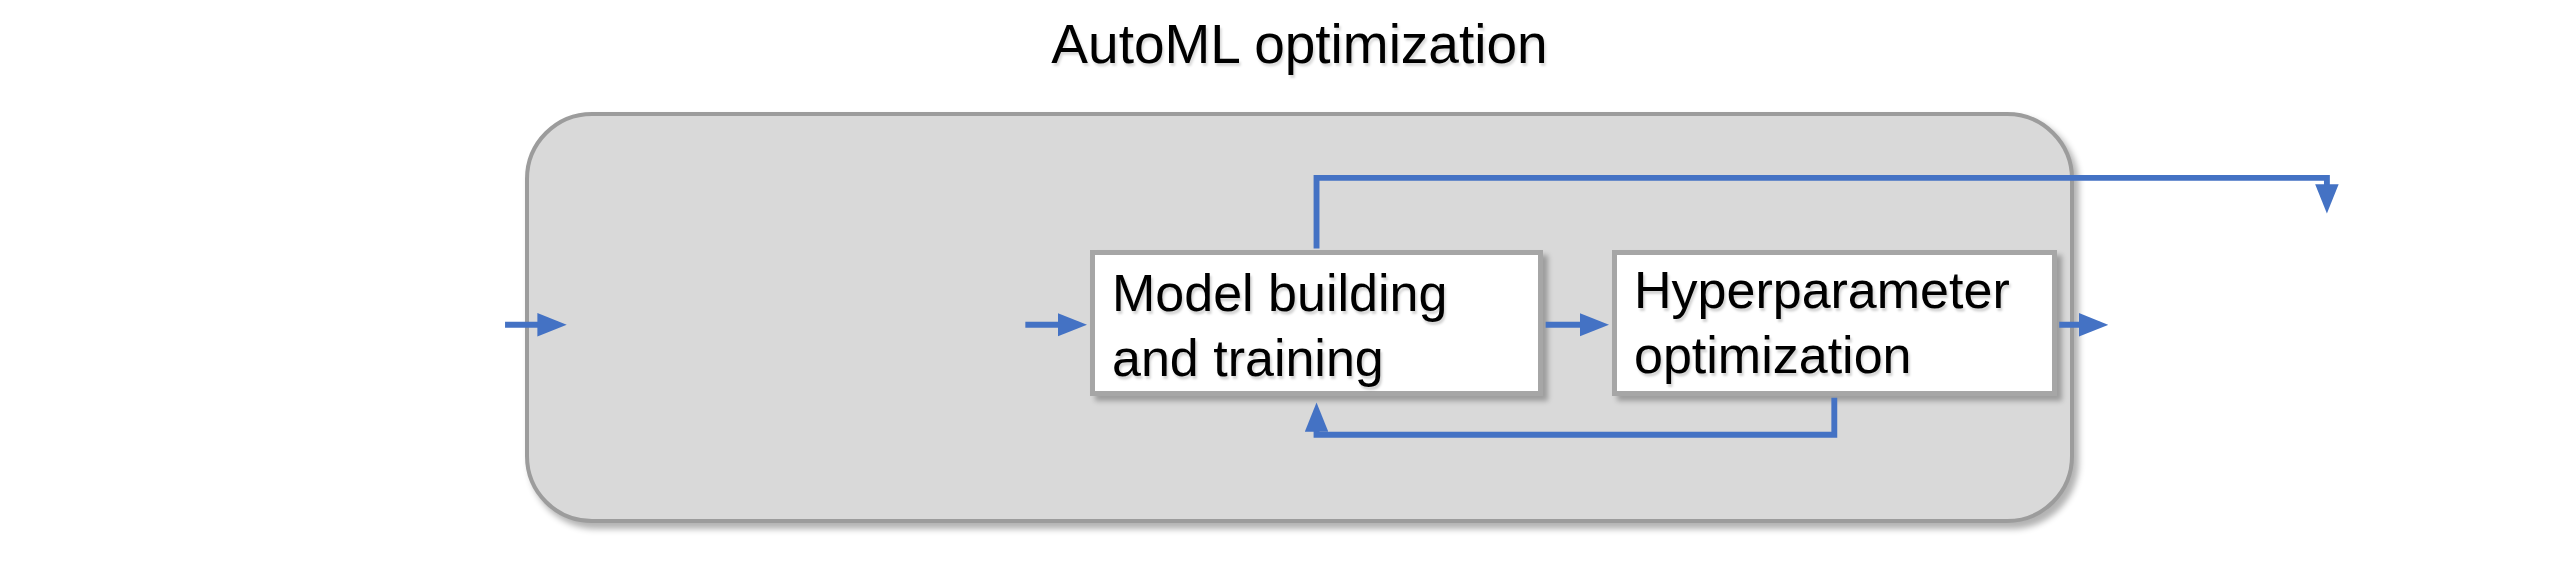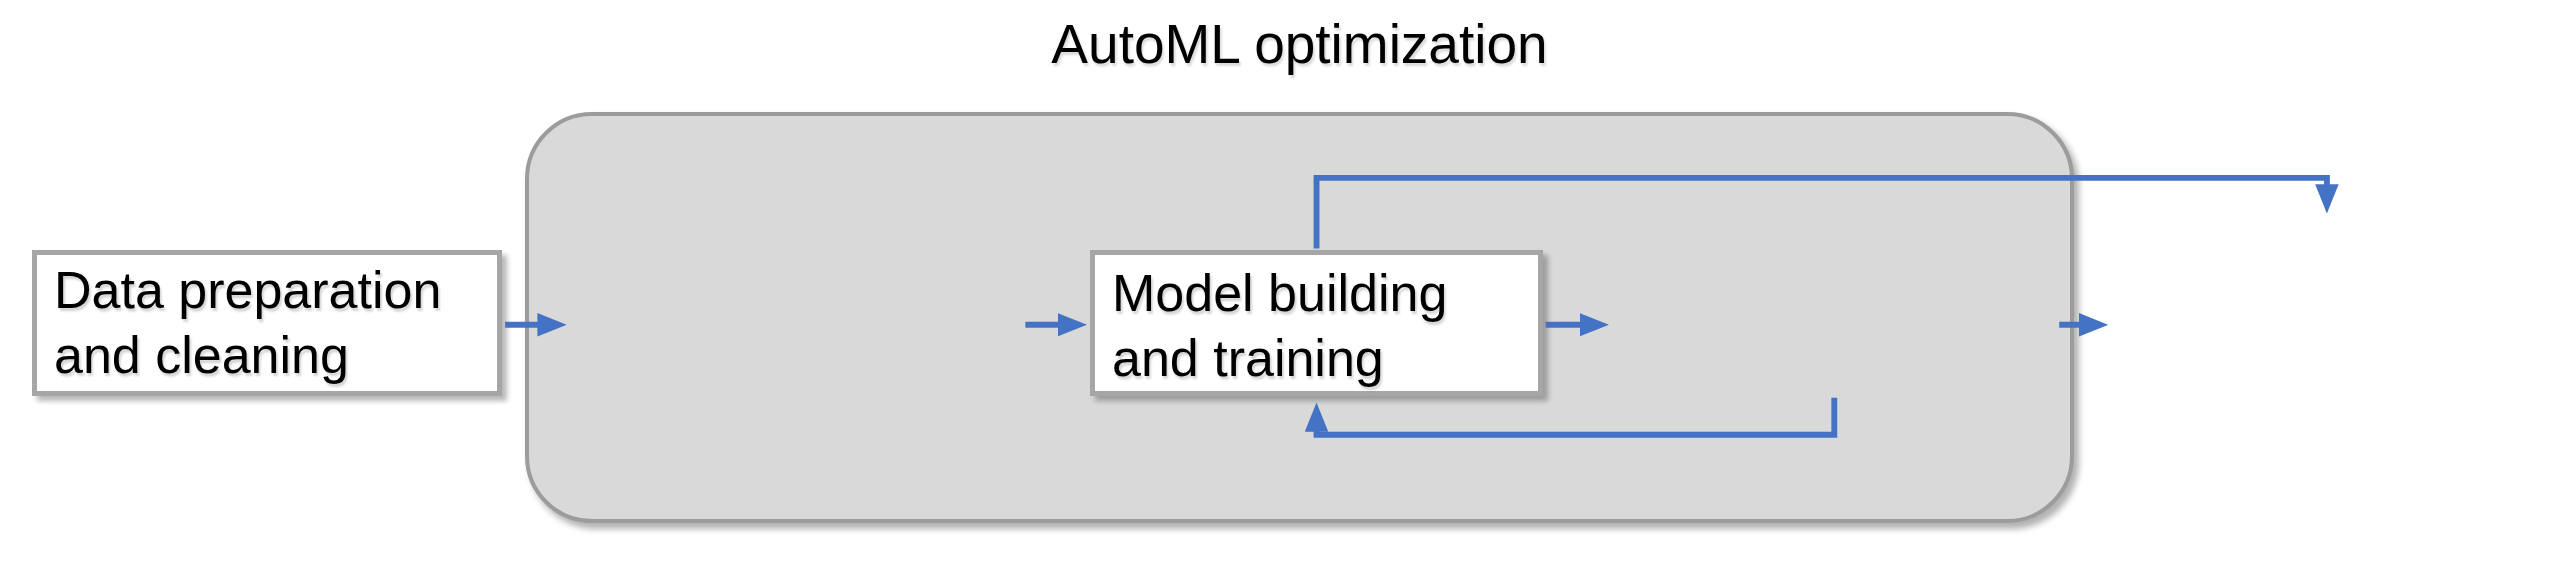--- a/index.html
+++ b/index.html
@@ -79,27 +79,27 @@
 </style>
 </head>
 <body>
 
 <div class="canvas">
 
   <div class="title">AutoML optimization</div>
 
   <div class="group"></div>
 
-  <div class="node n1">
-    <span class="label">Data preparation
-and cleaning</span>
-  </div>
   <div class="node n3">
     <span class="label">Model building
 and training</span>
+  </div>
+  <div class="node n4">
+    <span class="label">Hyperparameter
+optimization</span>
   </div>
 
   <svg class="edges" viewBox="0 0 3068 684" xmlns="http://www.w3.org/2000/svg">
     <defs>
       <marker id="ah" markerUnits="strokeWidth" markerWidth="5" markerHeight="4" refX="3.5" refY="2" orient="auto">
         <path class="arrowhead" d="M0,0 L5,2 L0,4 Z"></path>
       </marker>
     </defs>
     <path class="edge" d="M 601 387 L 664 387" marker-end="url(#ah)"></path>
     <path class="edge" d="M 1221 387 L 1284 387" marker-end="url(#ah)"></path>

